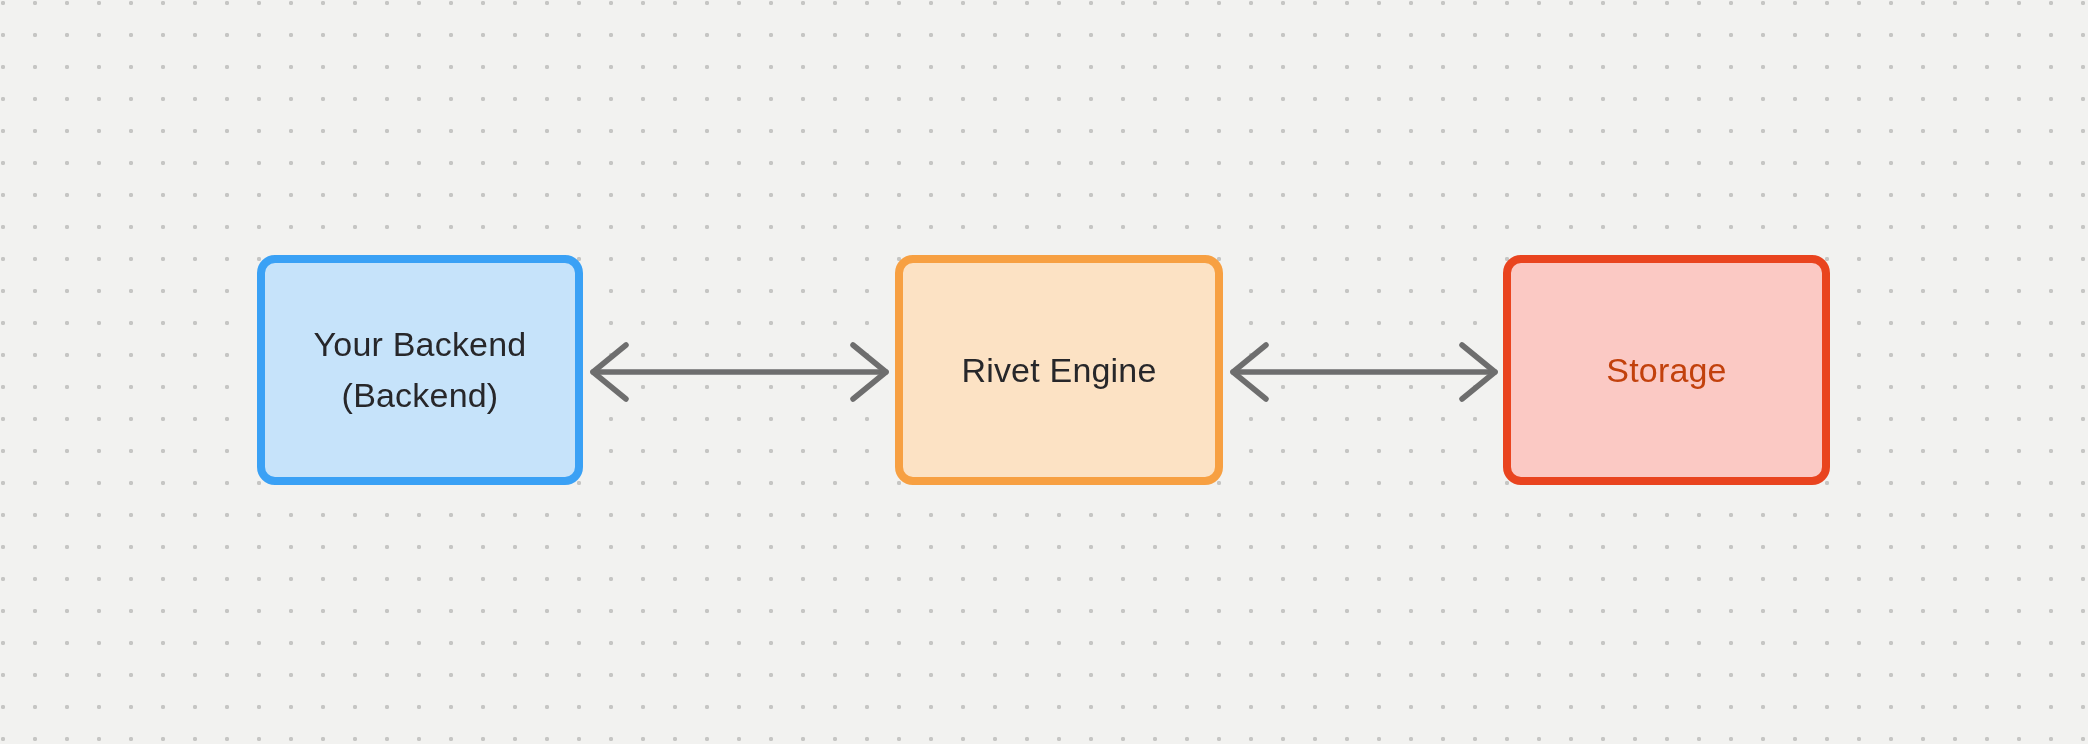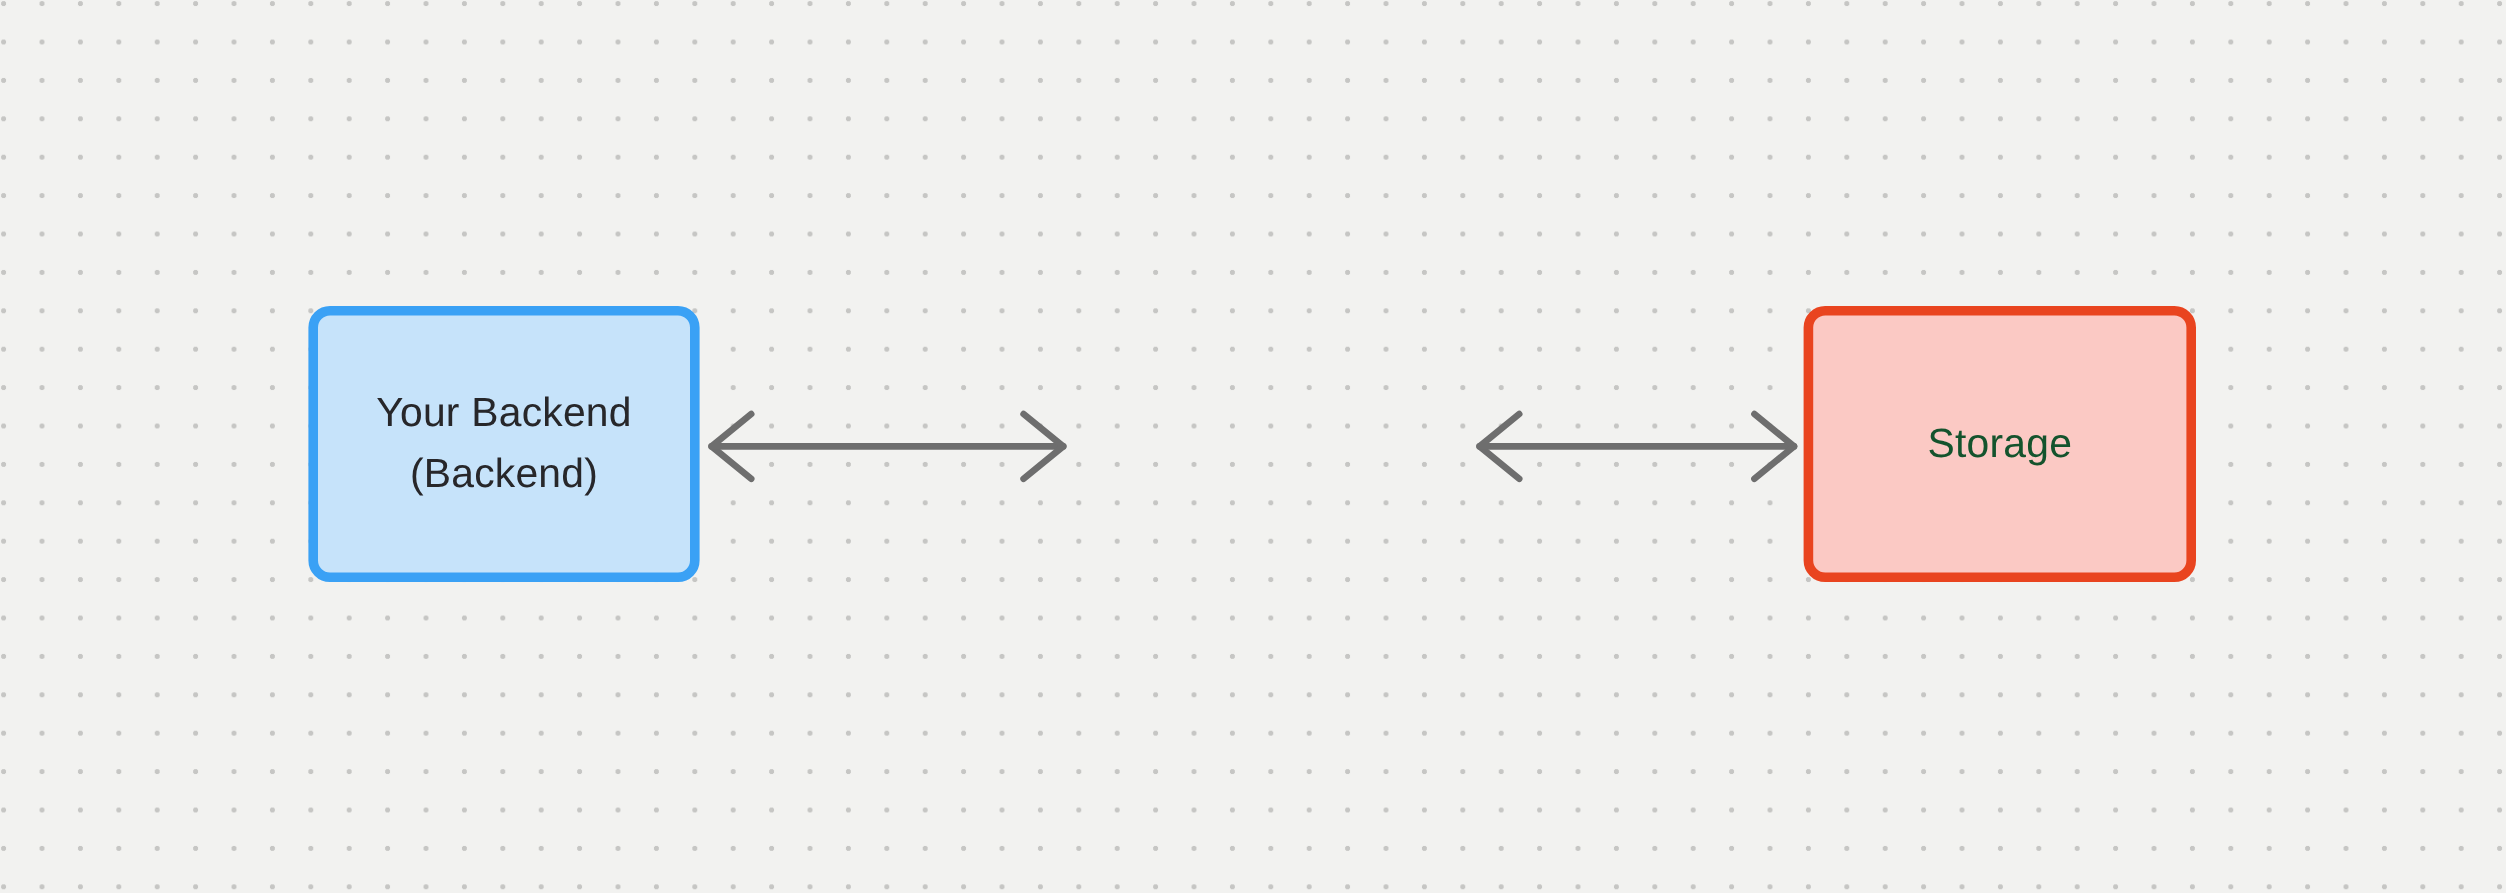--- a/index.html
+++ b/index.html
@@ -69,28 +69,34 @@
   </div>
 
   <svg class="connector connector-1" viewBox="0 0 301 68" xmlns="http://www.w3.org/2000/svg">
     <g style="stroke: rgb(110, 110, 110);">
       <path d="M 37 7 L 4 34 L 37 61"></path>
       <path d="M 4 34 L 297 34"></path>
       <path d="M 264 7 L 297 34 L 264 61"></path>
     </g>
   </svg>
 
+  <div class="node node-engine" style="border-color: rgb(247, 160, 66); background-color: rgb(252, 226, 196);">
+    <div class="node-label" style="color: rgb(39, 39, 42);">
+      <span>Rivet Engine</span>
+      <span></span>
+    </div>
+  </div>
 
   <svg class="connector connector-2" viewBox="0 0 270 68" xmlns="http://www.w3.org/2000/svg">
     <g style="stroke: rgb(110, 110, 110);">
       <path d="M 37 7 L 4 34 L 37 61"></path>
       <path d="M 4 34 L 266 34"></path>
       <path d="M 233 7 L 266 34 L 233 61"></path>
     </g>
   </svg>
 
   <div class="node node-storage" style="border-color: rgb(233, 68, 31); background-color: rgb(251, 201, 196);">
-    <div class="node-label" style="color: #14532d;">
+    <div class="node-label" style="color: #c2410c;">
       <span>Storage</span>
     </div>
   </div>
 
 </div>
 
 </body></html>

